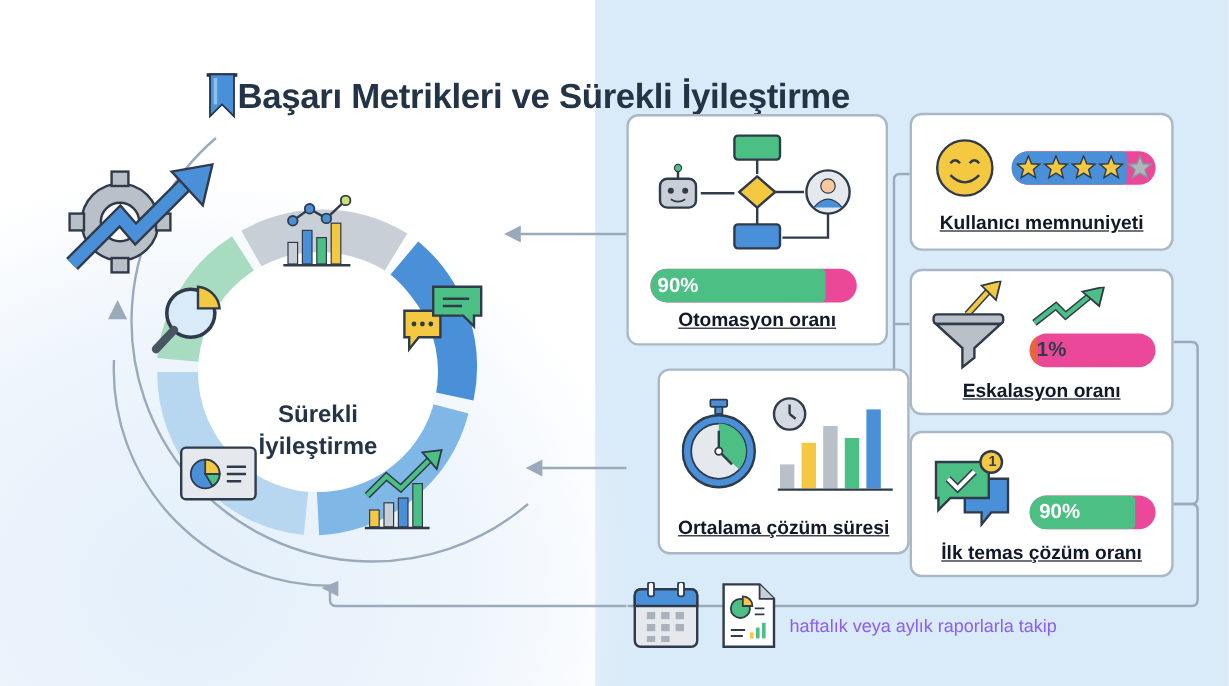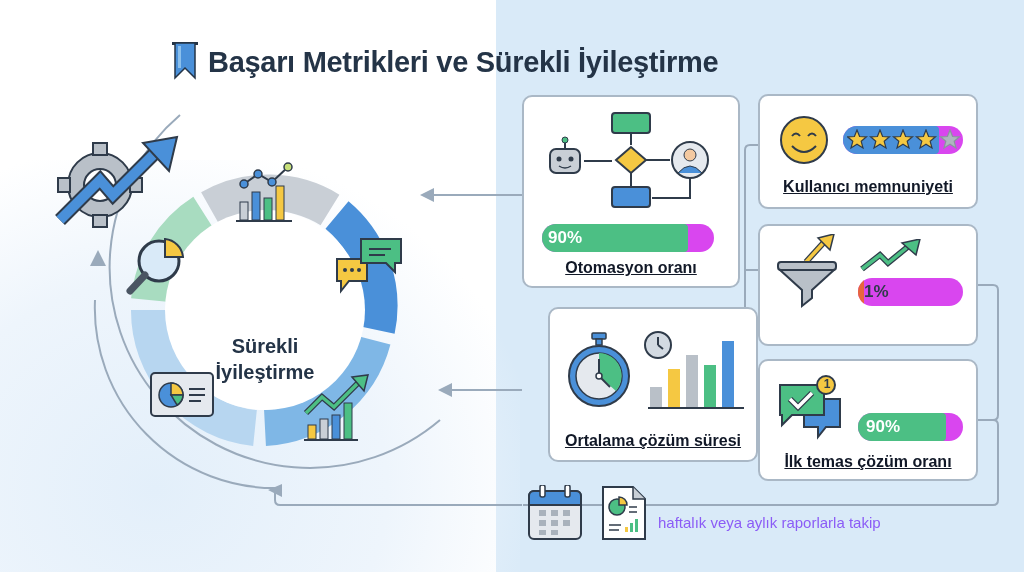--- a/index.html
+++ b/index.html
@@ -12,39 +12,39 @@
   }
   .bg-right {
     position: absolute; left: 496px; top: 0; width: 528px; height: 572px;
     background: #d9eaf8;
   }
   .bg-left-glow {
     position: absolute; left: 0; top: 160px; width: 520px; height: 412px;
     background: radial-gradient(ellipse at 30% 80%, #e3effa 0%, #eef5fc 45%, rgba(255,255,255,0) 75%);
   }
   .title {
-    position: absolute; left: 172px; top: 37px; height: 50px;
-    display: flex; align-items: center; gap: 10px;
+    position: absolute; left: 172px; top: 56px; height: 50px;
+    display: flex; align-items: center; gap: 0;
   }
   .title-text {
     font-size: 29px; font-weight: 700; color: #243447; letter-spacing: -0.3px;
   }
   .abs { position: absolute; }
   .card {
     position: absolute; background: #ffffff;
     border: 2px solid #aab8c6; border-radius: 10px;
   }
   .card-label {
     position: absolute; left: 0; right: 0; text-align: center;
     font-size: 16px; font-weight: 700; color: #111827;
     font-family: "Liberation Sans", sans-serif;
     text-decoration: underline;
   }
   .bar {
-    position: absolute; background: #d946ef; border-radius: 14px; overflow: hidden;
+    position: absolute; background: #ec4899; border-radius: 14px; overflow: hidden;
   }
   .bar-fill { position: absolute; left: 0; top: 0; bottom: 0; border-radius: 4px; }
   .bar-text {
     position: absolute; top: 50%; transform: translateY(-50%);
     font-size: 17px; font-weight: 700;
   }
   .center-label {
     position: absolute; left: 190px; top: 285px; width: 150px; text-align: center;
     font-size: 20px; font-weight: 700; color: #243447; line-height: 26px; margin-top: 48px;
   }
@@ -261,20 +261,21 @@
     <svg width="62" height="34" viewBox="0 0 62 34">
       <polyline points="2,30 20,16 28,24 50,6" fill="none" stroke="#2f3b4a" stroke-width="6"></polyline>
       <polyline points="2,30 20,16 28,24 50,6" fill="none" stroke="#4cbf84" stroke-width="3.5"></polyline>
       <polygon points="42,4 60,0 56,16" fill="#4cbf84" stroke="#2f3b4a" stroke-width="1.5"></polygon>
     </svg>
   </span>
   <div class="bar" style="left:98px;top:52px;width:105px;height:28px">
     <div class="bar-fill" style="width:6px;background:#e8663d"></div>
     <span class="bar-text" style="left:6px;color:#2f3b4a">1%</span>
   </div>
+  <div class="card-label" style="top:92px">Eskalasyon oranı</div>
 </div>
 
 <div class="card" style="left:548px;top:307px;width:210px;height:155px">
   <span class="abs" style="left:18px;top:22px">
     <svg width="64" height="80" viewBox="0 0 64 80">
       <rect x="24" y="2" width="14" height="6" rx="1" fill="#4a90d9" stroke="#2f3b4a" stroke-width="1.5"></rect>
       <rect x="28" y="8" width="6" height="6" fill="#4a90d9" stroke="#2f3b4a" stroke-width="1.5"></rect>
       <circle cx="31" cy="45" r="30" fill="#4a90d9" stroke="#2f3b4a" stroke-width="2"></circle>
       <circle cx="31" cy="45" r="23" fill="#e5e9ee" stroke="#2f3b4a" stroke-width="1.5"></circle>
       <path d="M 31 45 L 31 22 A 23 23 0 0 1 48 60 Z" fill="#4cbf84"></path>

